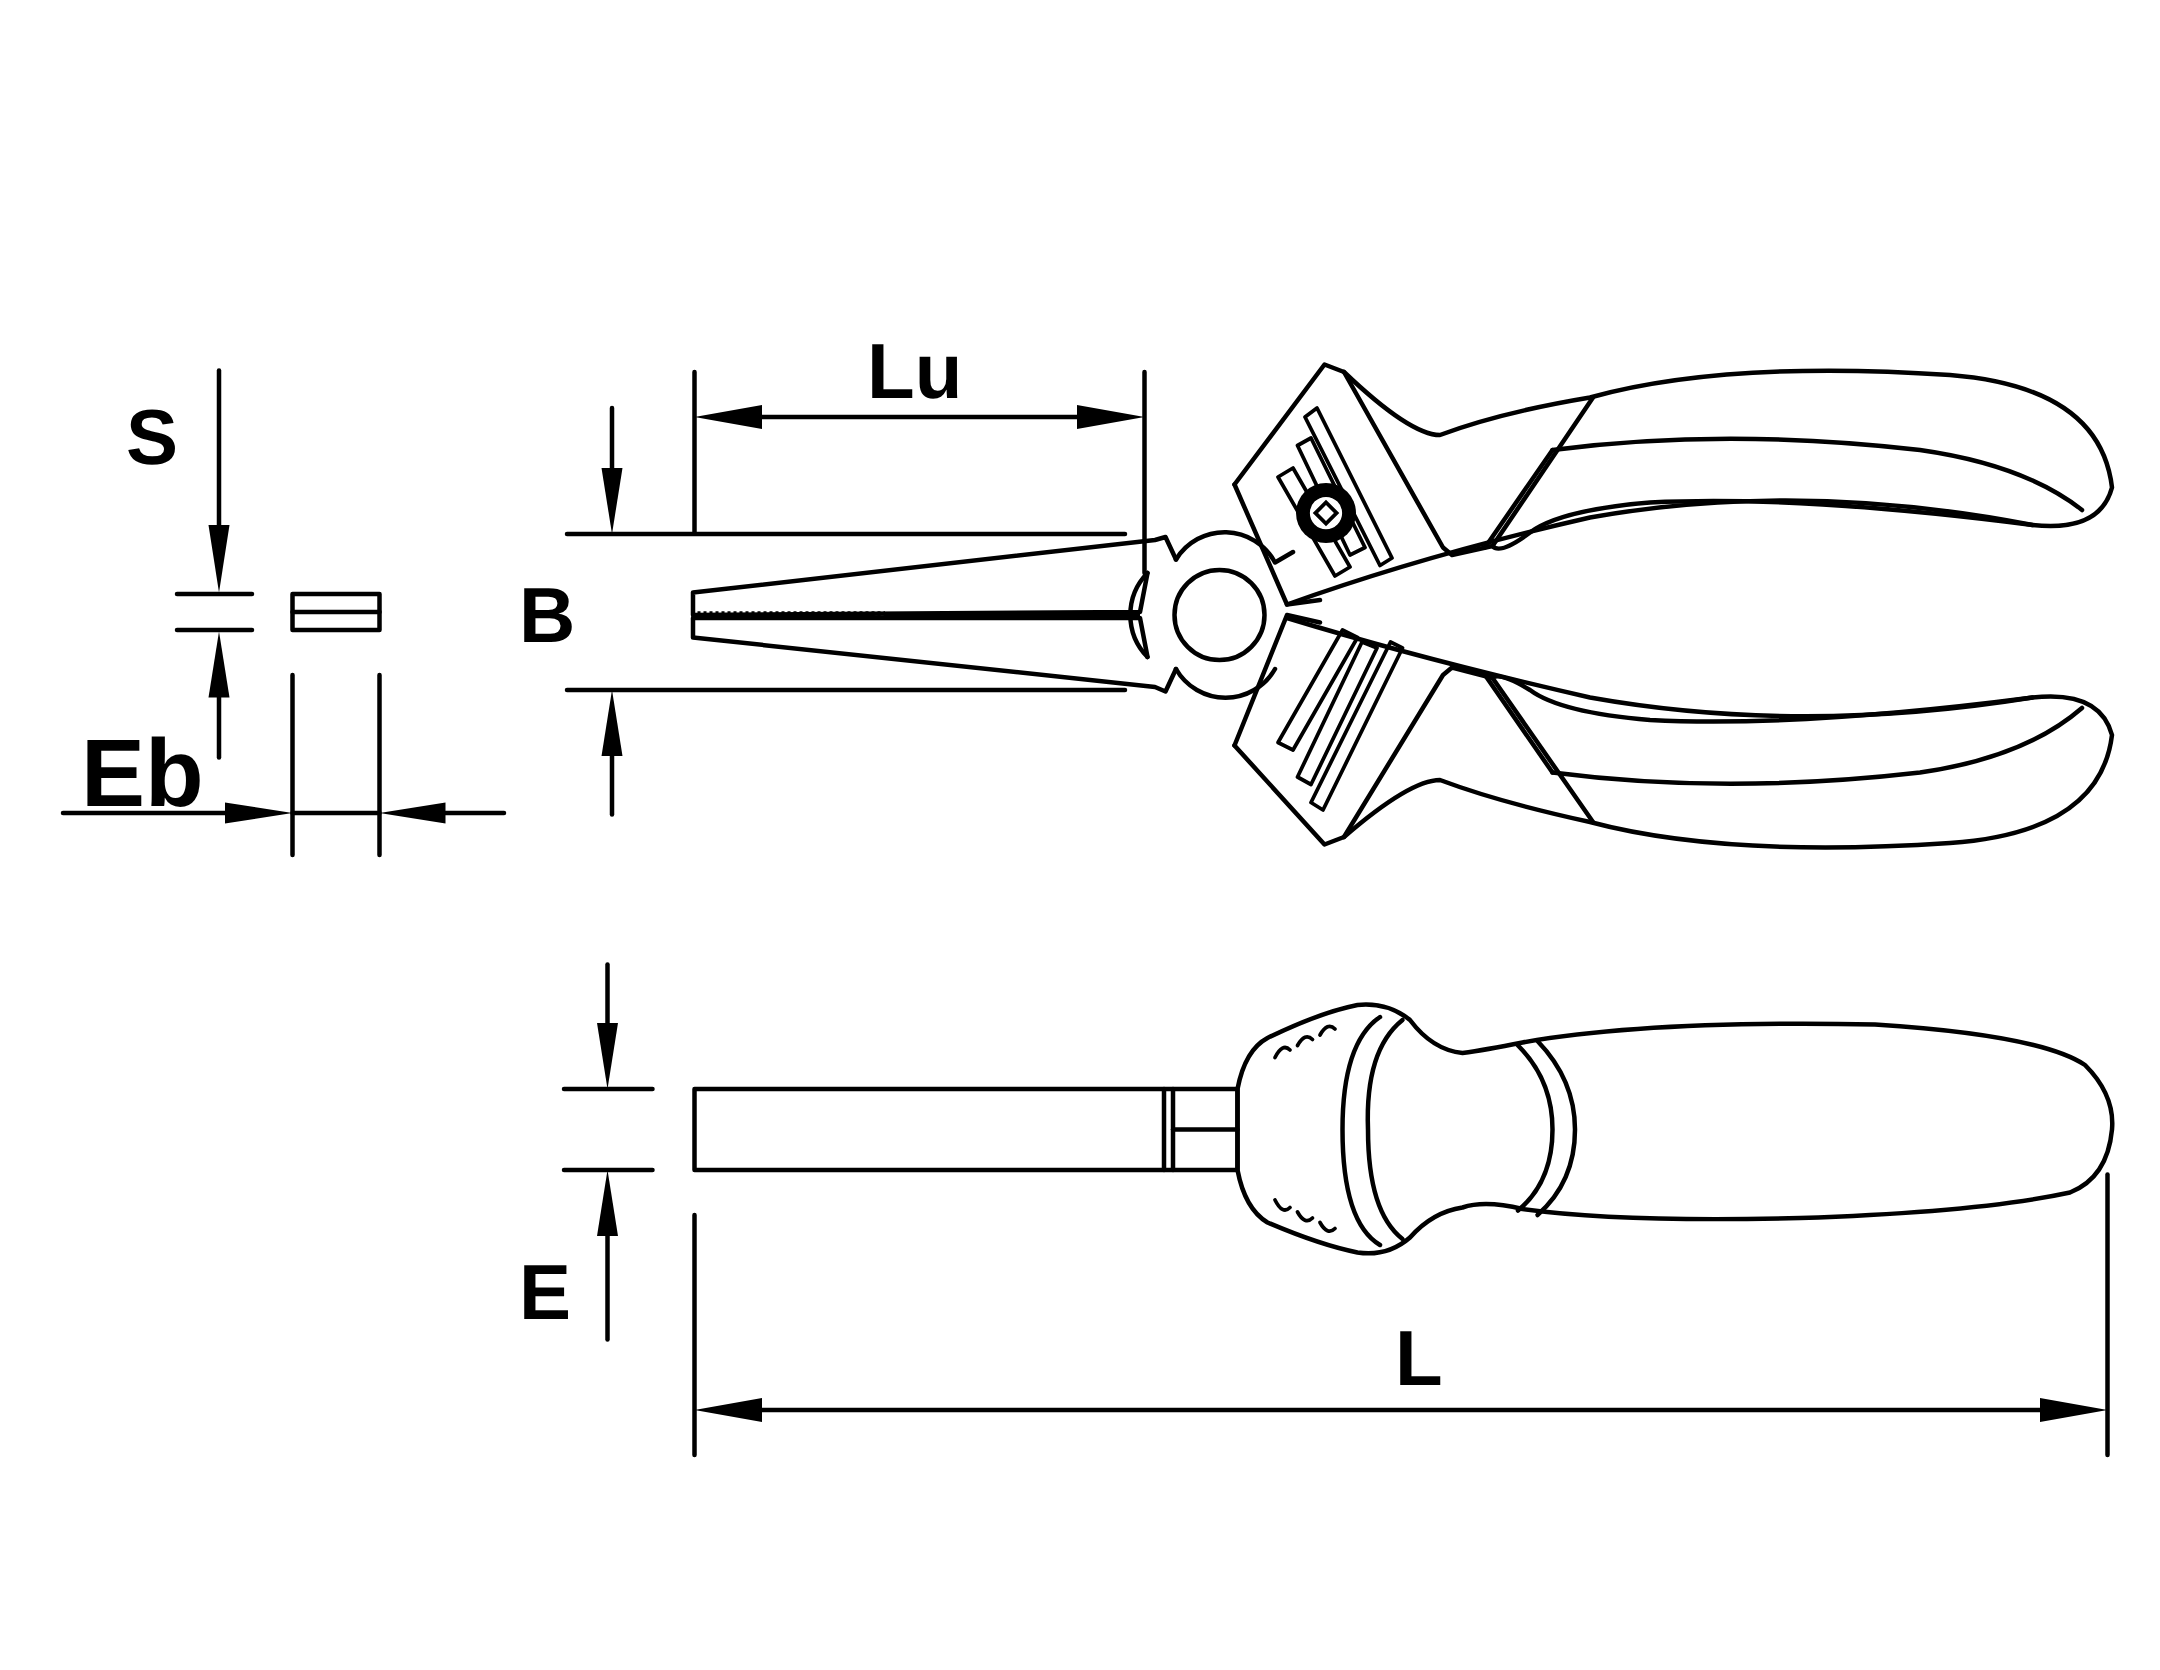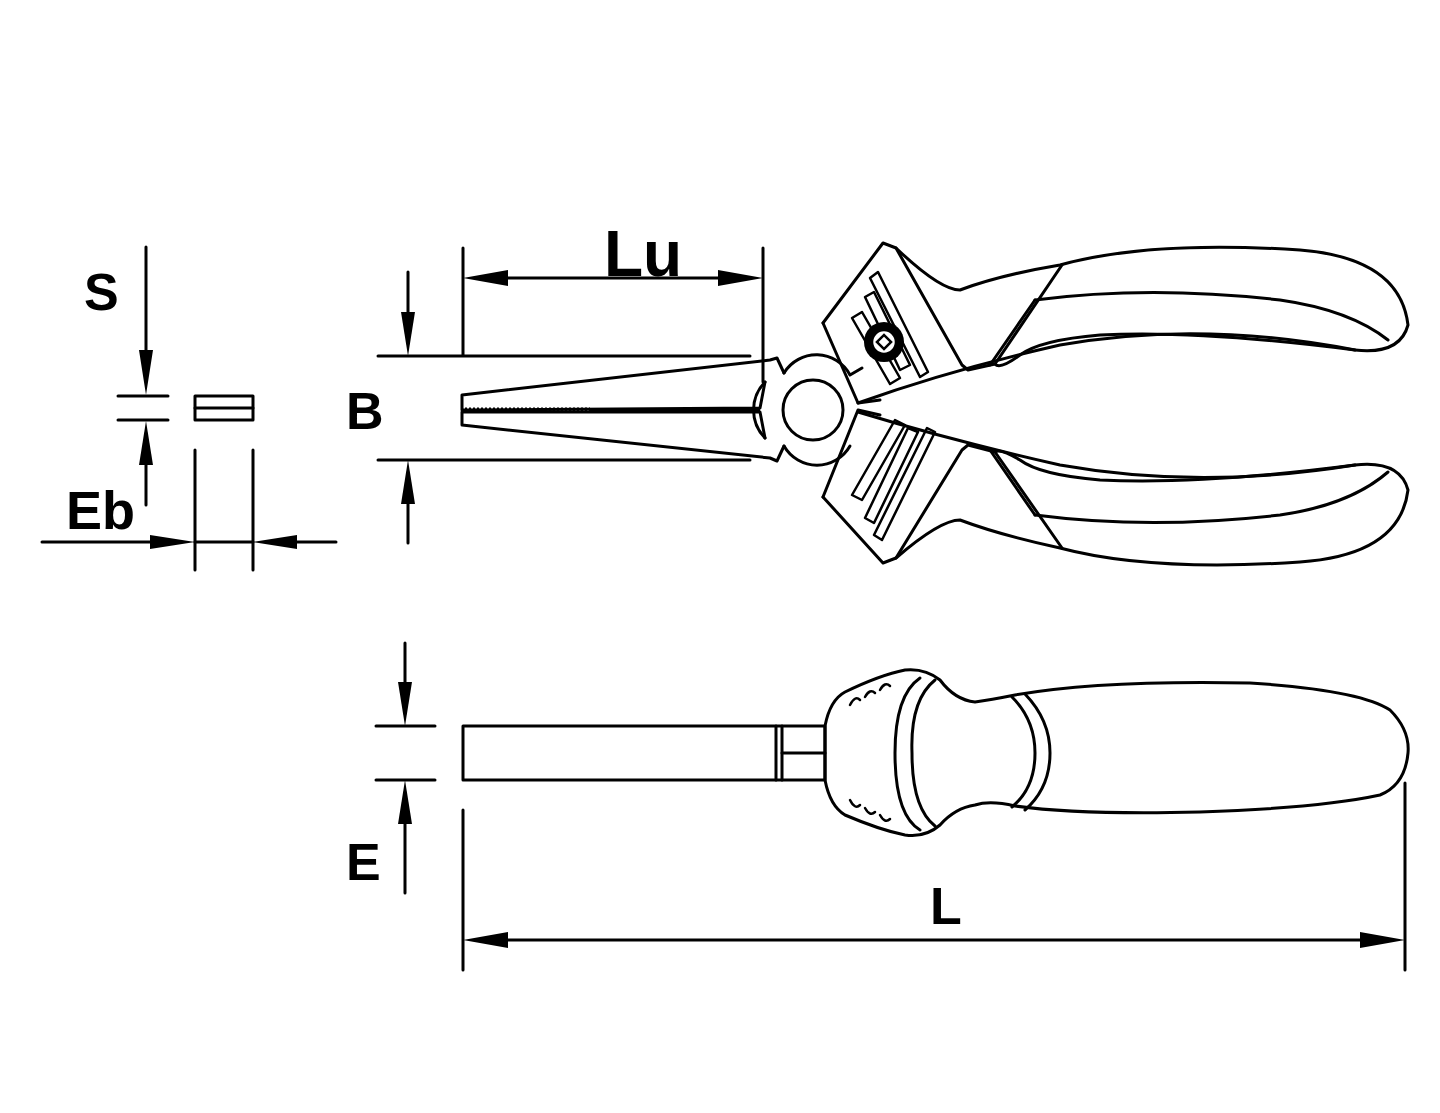--- a/index.html
+++ b/index.html
@@ -130,18 +130,18 @@
       <line class="ln" x1="463" y1="810" x2="463" y2="970"></line>
       <line class="ln" x1="1405" y1="783" x2="1405" y2="970"></line>
       <line class="ln" x1="500" y1="940" x2="1370" y2="940"></line>
       <polygon class="arrow" points="463,940 508,932 508,948"></polygon>
       <polygon class="arrow" points="1405,940 1360,932 1360,948"></polygon>
     </g>
   </svg>
 
   
   <div class="dim-label" style="left:84px; top:266px; font-size:52px;">S</div>
-  <div class="dim-label" style="left:66px; top:483px; font-size:54px;">Eb</div>
-  <div class="dim-label" style="left:604px; top:222px; font-size:64px;">Lu</div>
+  <div class="dim-label" style="left:54px; top:483px; font-size:64px;">Eb</div>
+  <div class="dim-label" style="left:578px; top:222px; font-size:52px;">Lu</div>
   <div class="dim-label" style="left:346px; top:385px; font-size:52px;">B</div>
   <div class="dim-label" style="left:346px; top:836px; font-size:52px;">E</div>
   <div class="dim-label" style="left:930px; top:880px; font-size:52px;">L</div>
 </div>
 
 </body></html>

